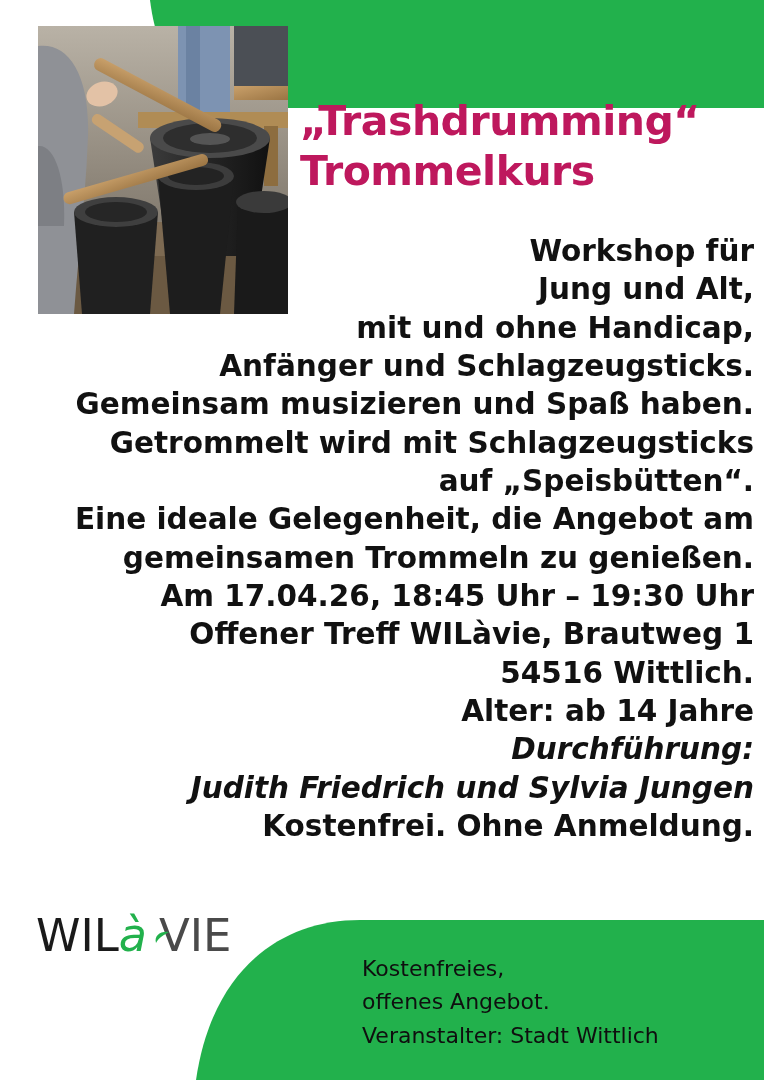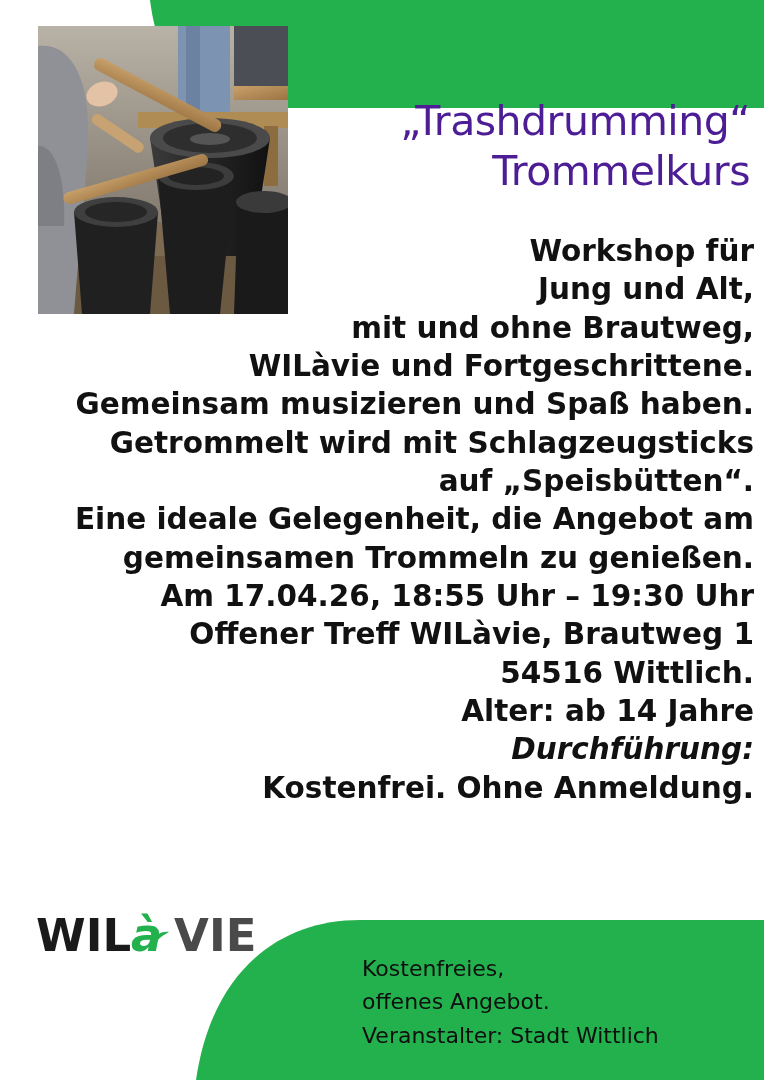--- a/index.html
+++ b/index.html
@@ -52,26 +52,25 @@
     overflow: hidden;
   }
   .photo svg { display: block; }
 
   
   .headline {
     position: absolute;
     left: 300px;
     top: 96px;
     width: 450px;
-    color: #4c1d95;
-    font-weight: normal;
+    color: #be185d;
+    font-weight: bold;
     font-size: 41px;
     line-height: 1.22;
     letter-spacing: -0.5px;
-    text-align: right;
   }
   .headline .l2 { display: block; }
 
   
   .body-text {
     position: absolute;
     left: 48px;
     top: 232px;
     width: 706px;
     text-align: right;
@@ -84,21 +83,21 @@
   .body-text .ital { font-style: italic; }
 
   
   .logo {
     position: absolute;
     left: 36px;
     top: 912px;
     width: 210px;
     height: 60px;
     color: #1a1a1a;
-    font-weight: bold;
+    font-weight: normal;
     font-size: 45px;
     letter-spacing: 0px;
     line-height: 1;
     display: flex;
     align-items: baseline;
   }
   .logo .wil { color: #1a1a1a; }
   .logo .a-green { color: #22b14c; font-style: italic; font-size: 46px; }
   .logo .vie { color: #4a4a4a; margin-left: 12px; }
   .logo .leaf {
@@ -205,32 +204,33 @@
   </div>
 
   <div class="headline">
     <span class="l1">„Trashdrumming“</span>
     <span class="l2">Trommelkurs</span>
   </div>
 
   <div class="body-text">
     <span class="line">Workshop für</span>
     <span class="line">Jung und Alt,</span>
-    <span class="line">mit und ohne Brautweg,</span>
-    <span class="line">WILàvie und Fortgeschrittene.</span>
+    <span class="line">mit und ohne Handicap,</span>
+    <span class="line">Anfänger und Schlagzeugsticks.</span>
     <span class="line">Gemeinsam musizieren und Spaß haben.</span>
     <span class="line">Getrommelt wird mit Schlagzeugsticks</span>
     <span class="line">auf „Speisbütten“.</span>
     <span class="line">Eine ideale Gelegenheit, die Angebot am</span>
     <span class="line">gemeinsamen Trommeln zu genießen.</span>
-    <span class="line">Am 17.04.26, 18:55 Uhr – 19:30 Uhr</span>
+    <span class="line">Am 17.04.26, 18:45 Uhr – 19:30 Uhr</span>
     <span class="line">Offener Treff WILàvie, Brautweg 1</span>
     <span class="line">54516 Wittlich.</span>
     <span class="line">Alter: ab 14 Jahre</span>
     <span class="line ital">Durchführung:</span>
+    <span class="line ital">Judith Friedrich und Sylvia Jungen</span>
     <span class="line">Kostenfrei. Ohne Anmeldung.</span>
   </div>
 
   <div class="green-bottom">
     <svg width="764" height="170" viewBox="0 0 764 170" xmlns="http://www.w3.org/2000/svg">
       <path d="M 764 170 L 764 10 L 360 10 C 280 10 212 60 196 170 Z" fill="#22b14c"></path>
     </svg>
   </div>
 
   <div class="logo">

